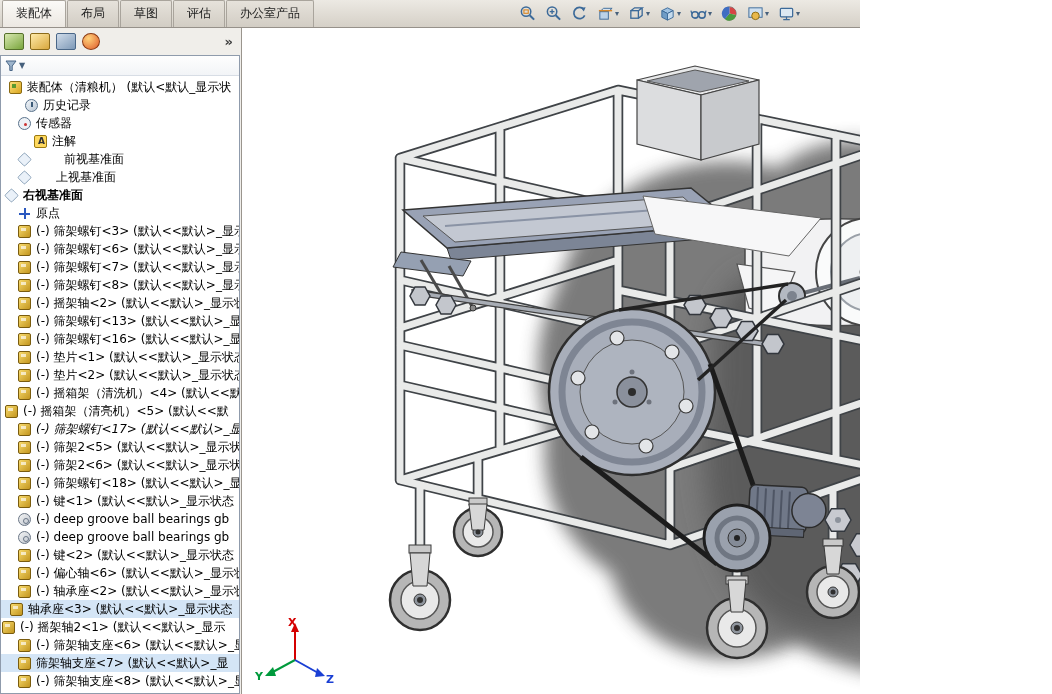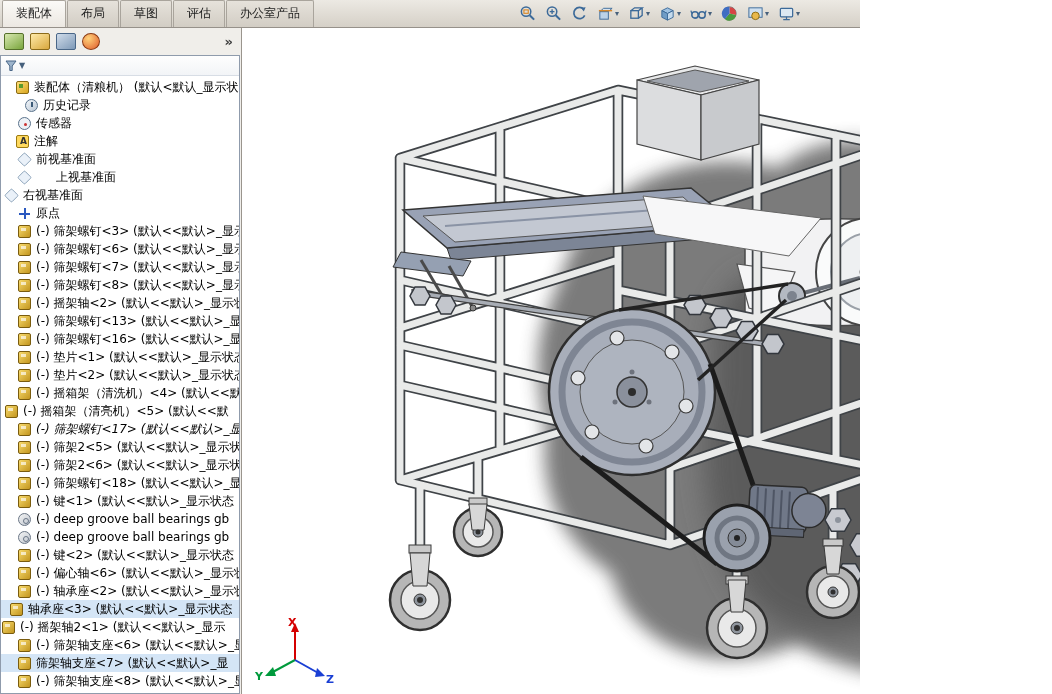--- a/index.html
+++ b/index.html
@@ -167,45 +167,45 @@
         <span class="overflow">»</span>
       </div>
     <div class="treewrap">
       <div class="filterbar">
         <svg viewBox="0 0 12 12">
           <path d="M1,1 L11,1 L7.2,6 L7.2,10.5 L4.8,10.5 L4.8,6 Z" fill="#9db4cc" stroke="#4a6788" stroke-width="1"></path>
         </svg>
         <span class="fdd">▼</span>
       </div>
       <div class="tree">
-          <div class="trow" style="padding-left: 15px;">
+          <div class="trow" style="padding-left: 0; justify-content: center;">
             <span class="ticon ticon-assembly"></span>
             <span class="tlabel">装配体（清粮机） (默认&lt;默认_显示状</span>
           </div>
           <div class="trow" style="padding-left: 24px;">
             <span class="ticon ticon-history"></span>
             <span class="tlabel">历史记录</span>
           </div>
           <div class="trow" style="padding-left: 17px;">
             <span class="ticon ticon-sensor"></span>
             <span class="tlabel">传感器</span>
           </div>
-          <div class="trow" style="padding-left: 15px; text-align: center;">
+          <div class="trow" style="padding-left: 33px; text-align: center;">
             <span class="ticon ticon-annotation"></span>
             <span class="tlabel">注解</span>
           </div>
-          <div class="trow" style="padding-left: 17px;">
+          <div class="trow" style="padding-left: 17px; gap: 28px;">
             <span class="ticon ticon-plane"></span>
             <span class="tlabel">前视基准面</span>
           </div>
           <div class="trow" style="padding-left: 17px; gap: 20px;">
             <span class="ticon ticon-plane"></span>
             <span class="tlabel">上视基准面</span>
           </div>
-          <div class="trow" style="">
+          <div class="trow" style=" font-weight: bold;">
             <span class="ticon ticon-plane"></span>
             <span class="tlabel">右视基准面</span>
           </div>
           <div class="trow" style="padding-left: 17px;">
             <span class="ticon ticon-origin"></span>
             <span class="tlabel">原点</span>
           </div>
           <div class="trow" style="padding-left: 17px;">
             <span class="ticon ticon-part"></span>
             <span class="tlabel">(-) 筛架螺钉&lt;3&gt; (默认&lt;&lt;默认&gt;_显示</span>

